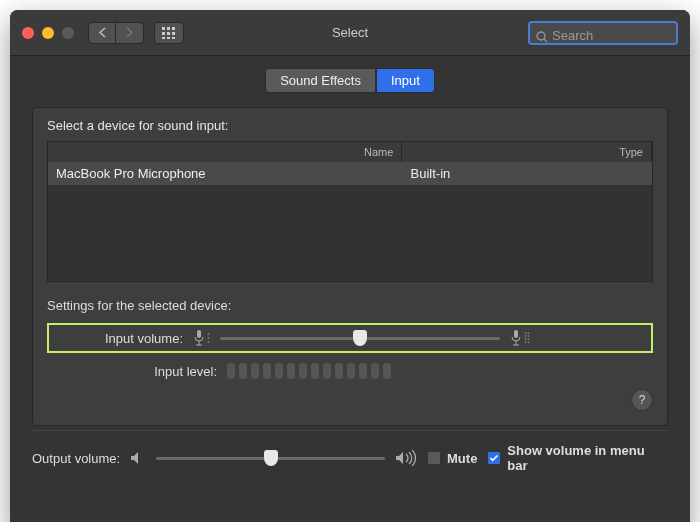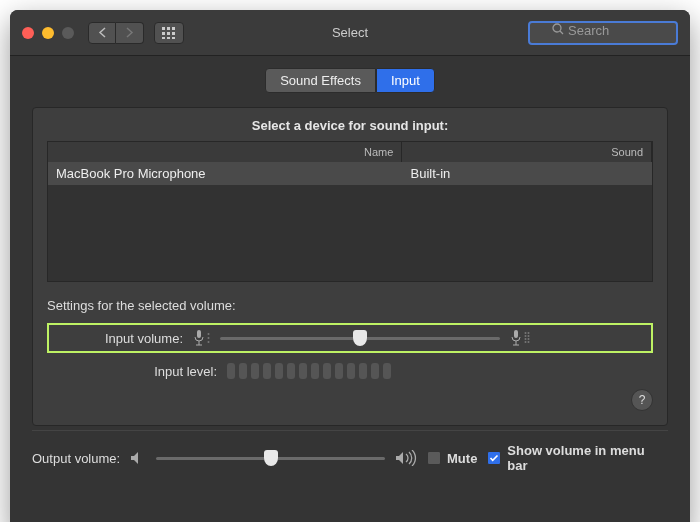--- a/index.html
+++ b/index.html
@@ -8,30 +8,30 @@
   .titlebar { height: 46px; display:flex; align-items:center; padding:0 12px; background:#3b3b3b; border-bottom:1px solid #222; position:relative;}
   .traffic { display:flex; gap:8px; }
   .tl-btn { width:12px; height:12px; border-radius:50%; }
   .tl-close{background:#ff5f57;} .tl-min{background:#febc2e;} .tl-max{background:#5a5a5a;}
   .nav-btns { display:flex; margin-left:14px; gap:0;}
   .nav-btn { width:28px; height:22px; background:#515151; display:flex; align-items:center; justify-content:center; color:#bbb; border:1px solid #2a2a2a;}
   .nav-btn:first-child{border-radius:4px 0 0 4px;}
   .nav-btn:last-child{border-radius:0 4px 4px 0; border-left:none;}
   .grid-btn { width:30px; height:22px; background:#515151; border:1px solid #2a2a2a; border-radius:4px; margin-left:10px; display:flex; align-items:center; justify-content:center;}
   .window-title { position:absolute; left:50%; transform:translateX(-50%); color:#ccc; font-size:13px;}
-  .search { margin-left:auto; background:#4a4a4a; border:2px solid #4a7bd6; border-radius:4px; height:24px; width:150px; display:flex; align-items:flex-start; padding:0 22px; color:#999;}
+  .search { margin-left:auto; background:#4a4a4a; border:2px solid #4a7bd6; border-radius:4px; height:24px; width:150px; display:flex; align-items:flex-end; padding:0 6px; color:#999;}
   .search svg{margin-right:4px;}
   .content { flex:1; padding:12px 22px 8px 22px; display:flex; flex-direction:column;}
   .tabs { display:flex; justify-content:center; margin-bottom:14px;}
   .tab { padding:4px 14px; background:#5a5a5a; color:#eee; border:1px solid #2c2c2c; font-size:13px;}
   .tab:first-child{border-radius:4px 0 0 4px;}
   .tab:last-child{border-radius:0 4px 4px 0;}
   .tab.active{background:#2f6fea; color:#fff;}
   .panel { background:#3e3e3e; border:1px solid #272727; border-radius:4px; padding:10px 14px 14px 14px;}
-  .panel h3{font-size:13px; font-weight:700; color:#e6e6e6; margin-bottom:8px;text-align:center;}
+  .panel h3{font-size:13px; font-weight:400; color:#e6e6e6; margin-bottom:8px;}
   .table { border:1px solid #272727; background:#353535;}
   .thead { display:flex; background:#3a3a3a; font-size:11px; color:#bbb;}
   .thead div{padding:4px 8px; border-right:1px solid #272727;text-align:right;}
   .col-name{flex:1.45;} .col-type{flex:1;}
   .trow{display:flex; background:#4a4a4a; color:#eee; font-size:13px;}
   .trow div{padding:4px 8px;}
   .tbody-empty{height:96px; background:#323232;}
   .settings-label{font-size:13px; color:#ddd; margin:16px 0 10px 0;}
   .row{display:flex; align-items:center; gap:10px; margin-bottom:10px; padding-left:60px;}
   .row-label{width:110px; text-align:right; color:#ddd; font-size:13px;}
@@ -104,30 +104,30 @@
       <div class="tab">Sound Effects</div>
       <div class="tab active">Input</div>
     </div>
 
     <div class="panel">
       <h3>Select a device for sound input:</h3>
 
       <div class="table">
         <div class="thead">
           <div class="col-name">Name</div>
-          <div class="col-type">Sound</div>
+          <div class="col-type">Type</div>
         </div>
         <div class="trow">
           <div class="col-name">MacBook Pro Microphone</div>
           <div class="col-type">Built-in</div>
         </div>
         <div class="tbody-empty"></div>
       </div>
 
-      <div class="settings-label">Settings for the selected volume:</div>
+      <div class="settings-label">Settings for the selected device:</div>
 
       <div class="row hl">
         <div class="row-label">Input volume:</div>
         <span class="mic-icon">
           <svg width="12" height="18" viewBox="0 0 12 18">
               <rect x="4" y="1" width="4" height="8" rx="2" fill="#aaa"></rect>
               <path d="M2 8 a4 4 0 0 0 8 0" stroke="#aaa" fill="none"></path>
               <line x1="6" y1="12" x2="6" y2="16" stroke="#aaa"></line>
               <line x1="3" y1="16" x2="9" y2="16" stroke="#aaa"></line>
             </svg>

